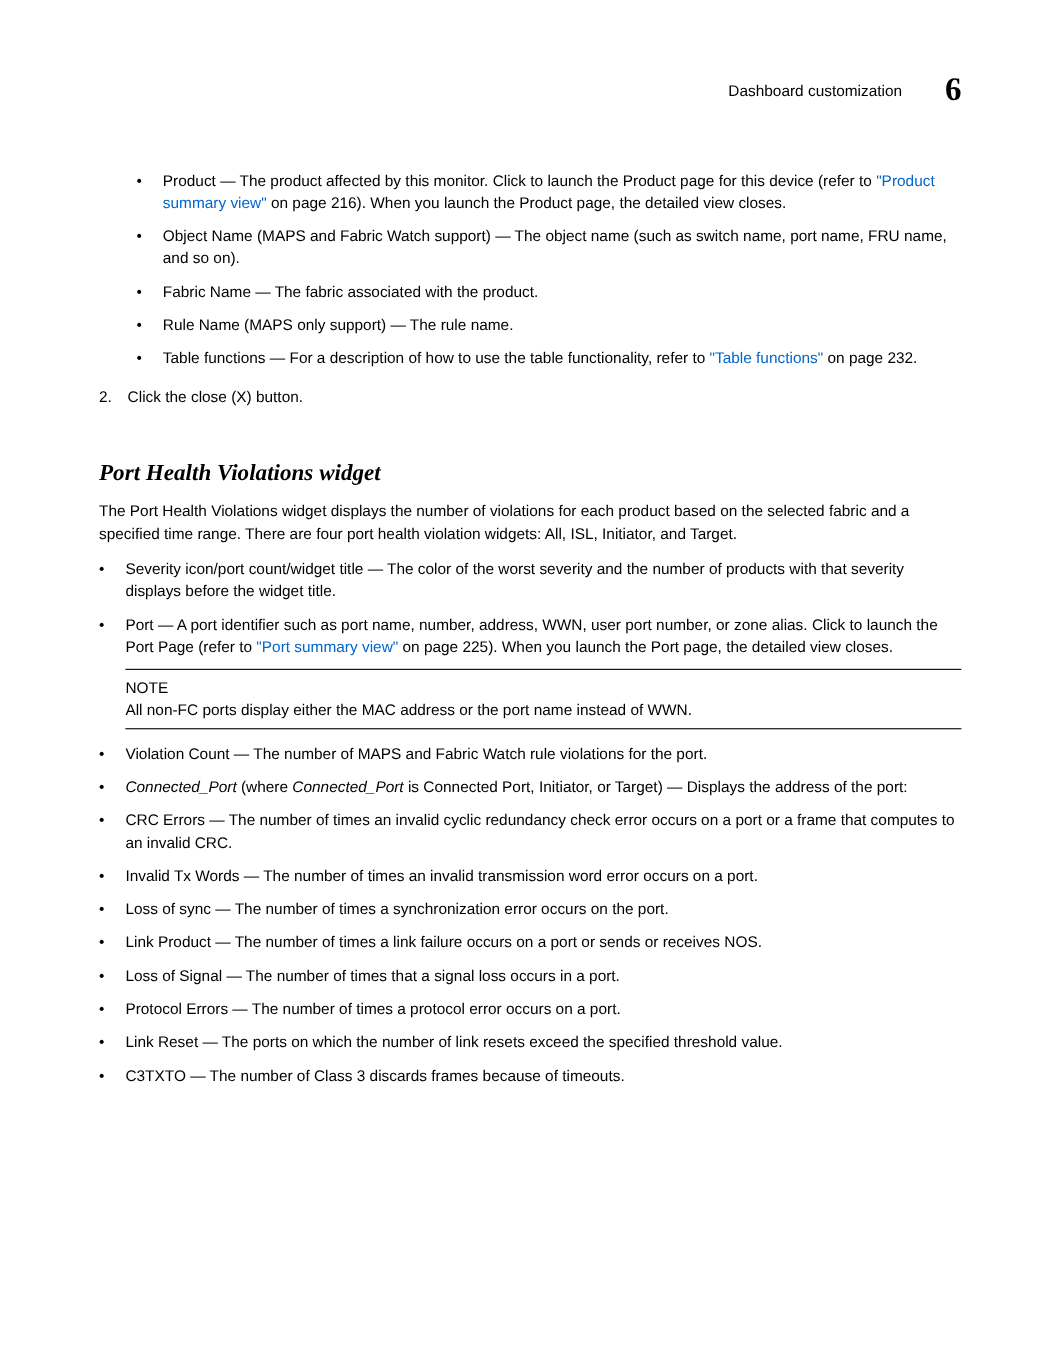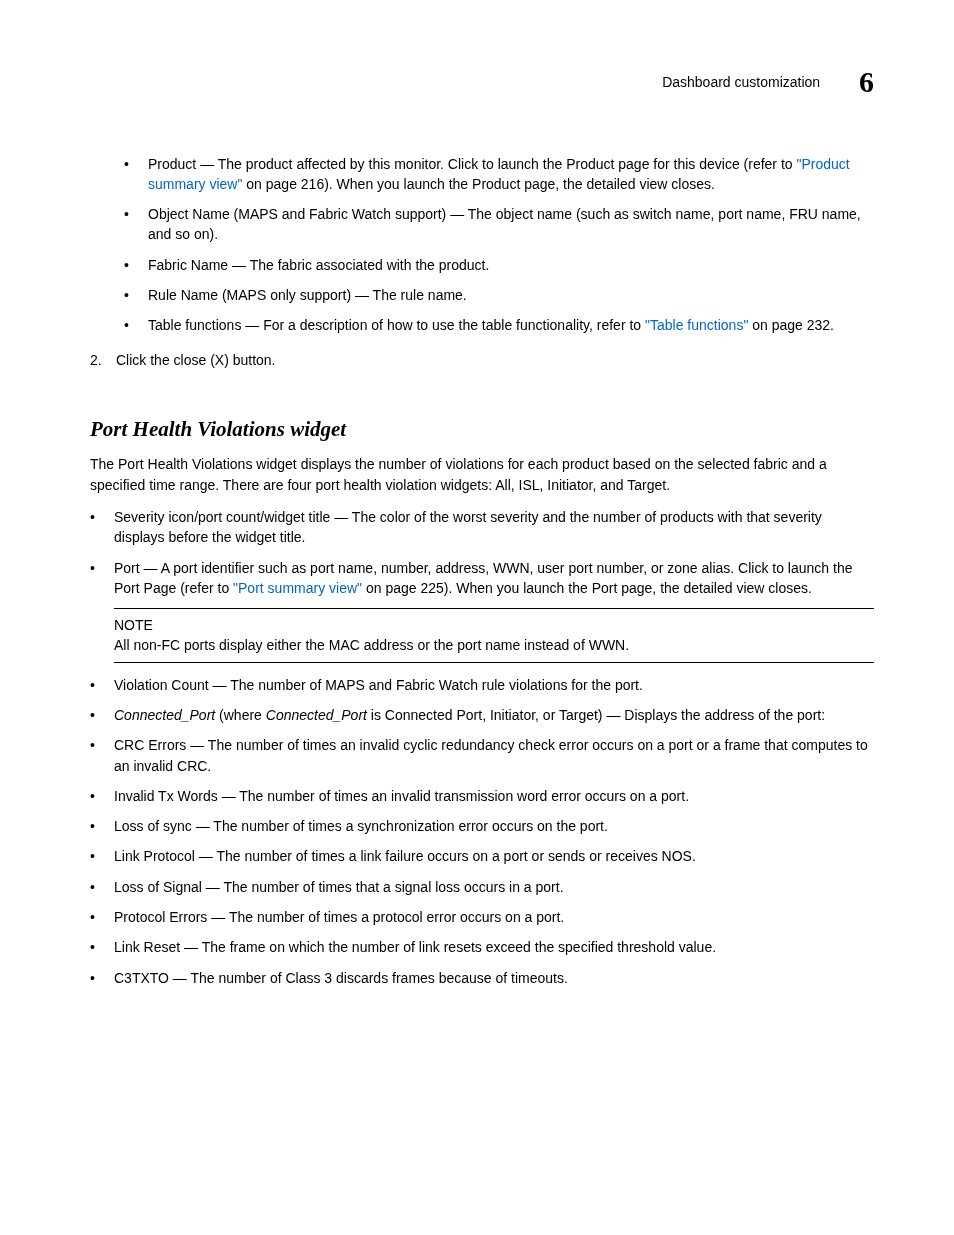--- a/index.html
+++ b/index.html
@@ -167,28 +167,28 @@
   <li>
     <span class="bold">CRC Errors</span><span> — The number of times an invalid cyclic redundancy check error occurs on a port or a frame that computes to an invalid CRC.</span>
   </li>
   <li>
     <span class="bold">Invalid Tx Words</span><span> — The number of times an invalid transmission word error occurs on a port.</span>
   </li>
   <li>
     <span class="bold">Loss of sync</span><span> — The number of times a synchronization error occurs on the port.</span>
   </li>
   <li>
-    <span class="bold">Link Protocol</span><span> — The number of times a link failure occurs on a port or sends or receives NOS.</span>
+    <span class="bold">Link Product</span><span> — The number of times a link failure occurs on a port or sends or receives NOS.</span>
   </li>
   <li>
     <span class="bold">Loss of Signal</span><span> — The number of times that a signal loss occurs in a port.</span>
   </li>
   <li>
     <span class="bold">Protocol Errors</span><span> — The number of times a protocol error occurs on a port.</span>
   </li>
   <li>
-    <span class="bold">Link Reset</span><span> — The frame on which the number of link resets exceed the specified threshold value.</span>
+    <span class="bold">Link Reset</span><span> — The ports on which the number of link resets exceed the specified threshold value.</span>
   </li>
   <li>
     <span class="bold">C3TXTO</span><span> — The number of Class 3 discards frames because of timeouts.</span>
   </li>
 </ul>
 </div>
 
 </body></html>

